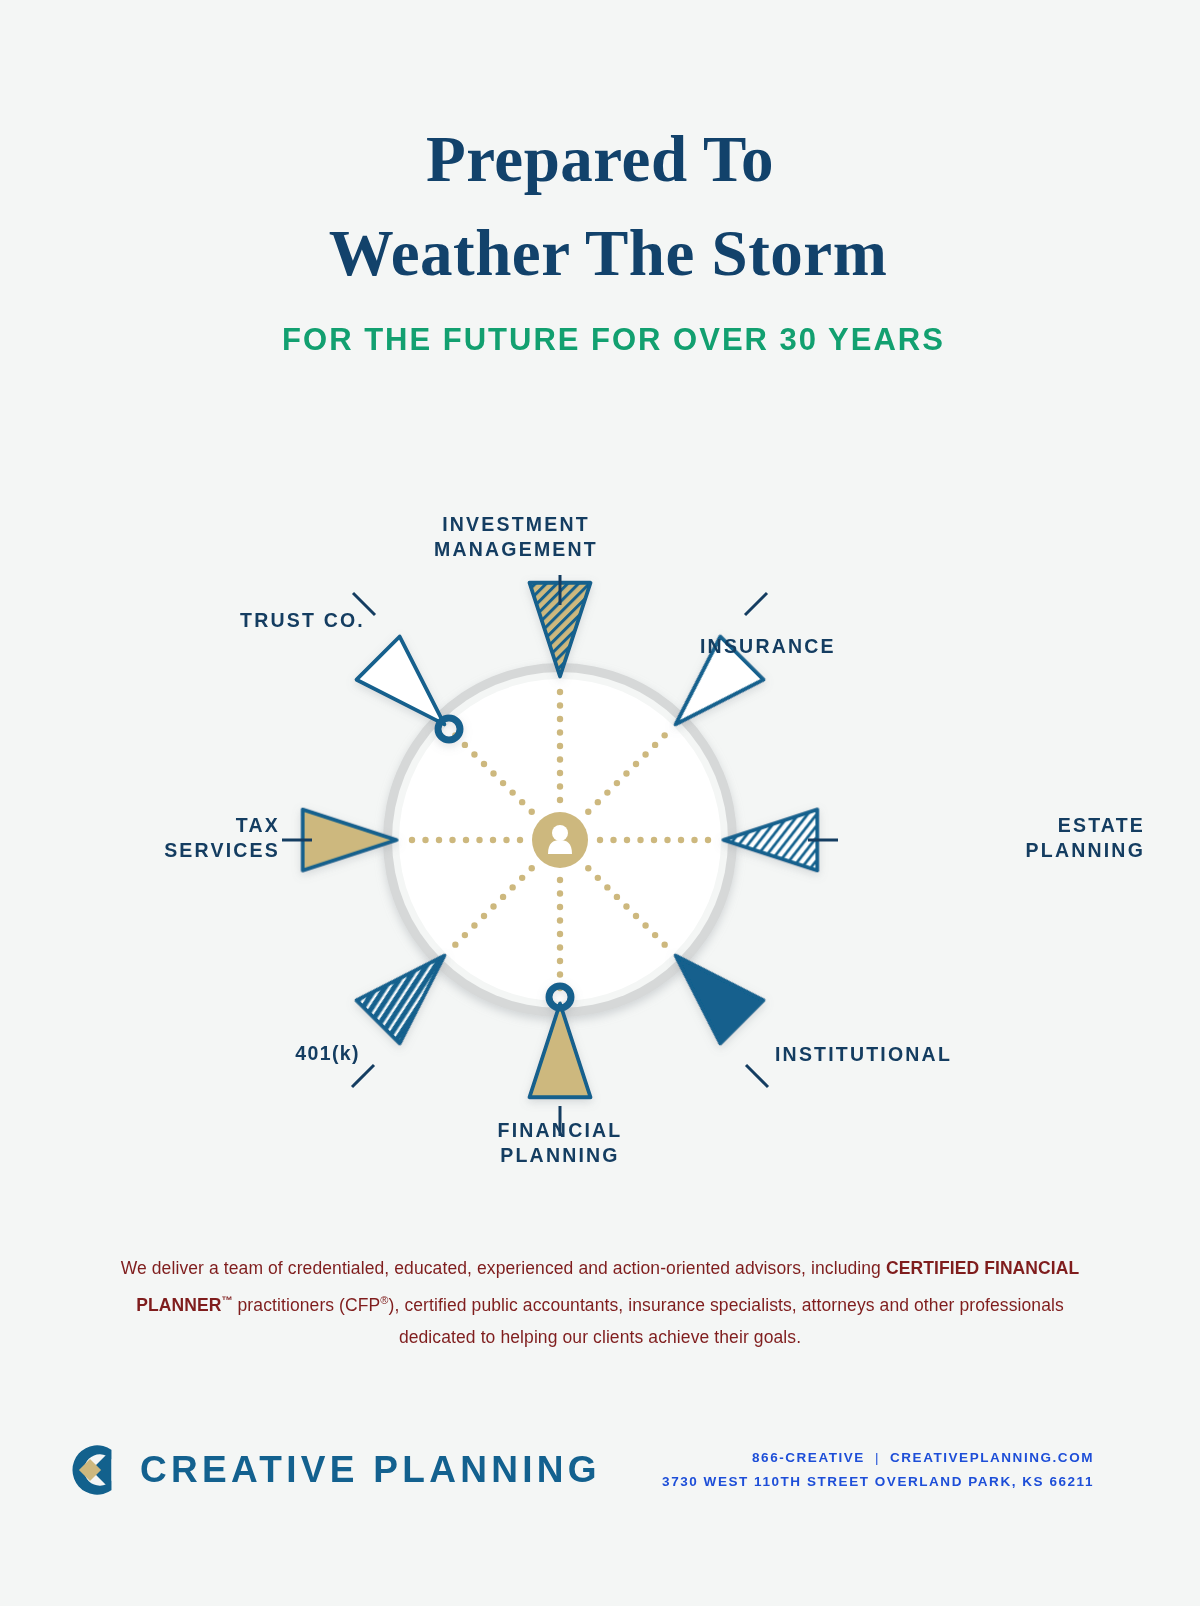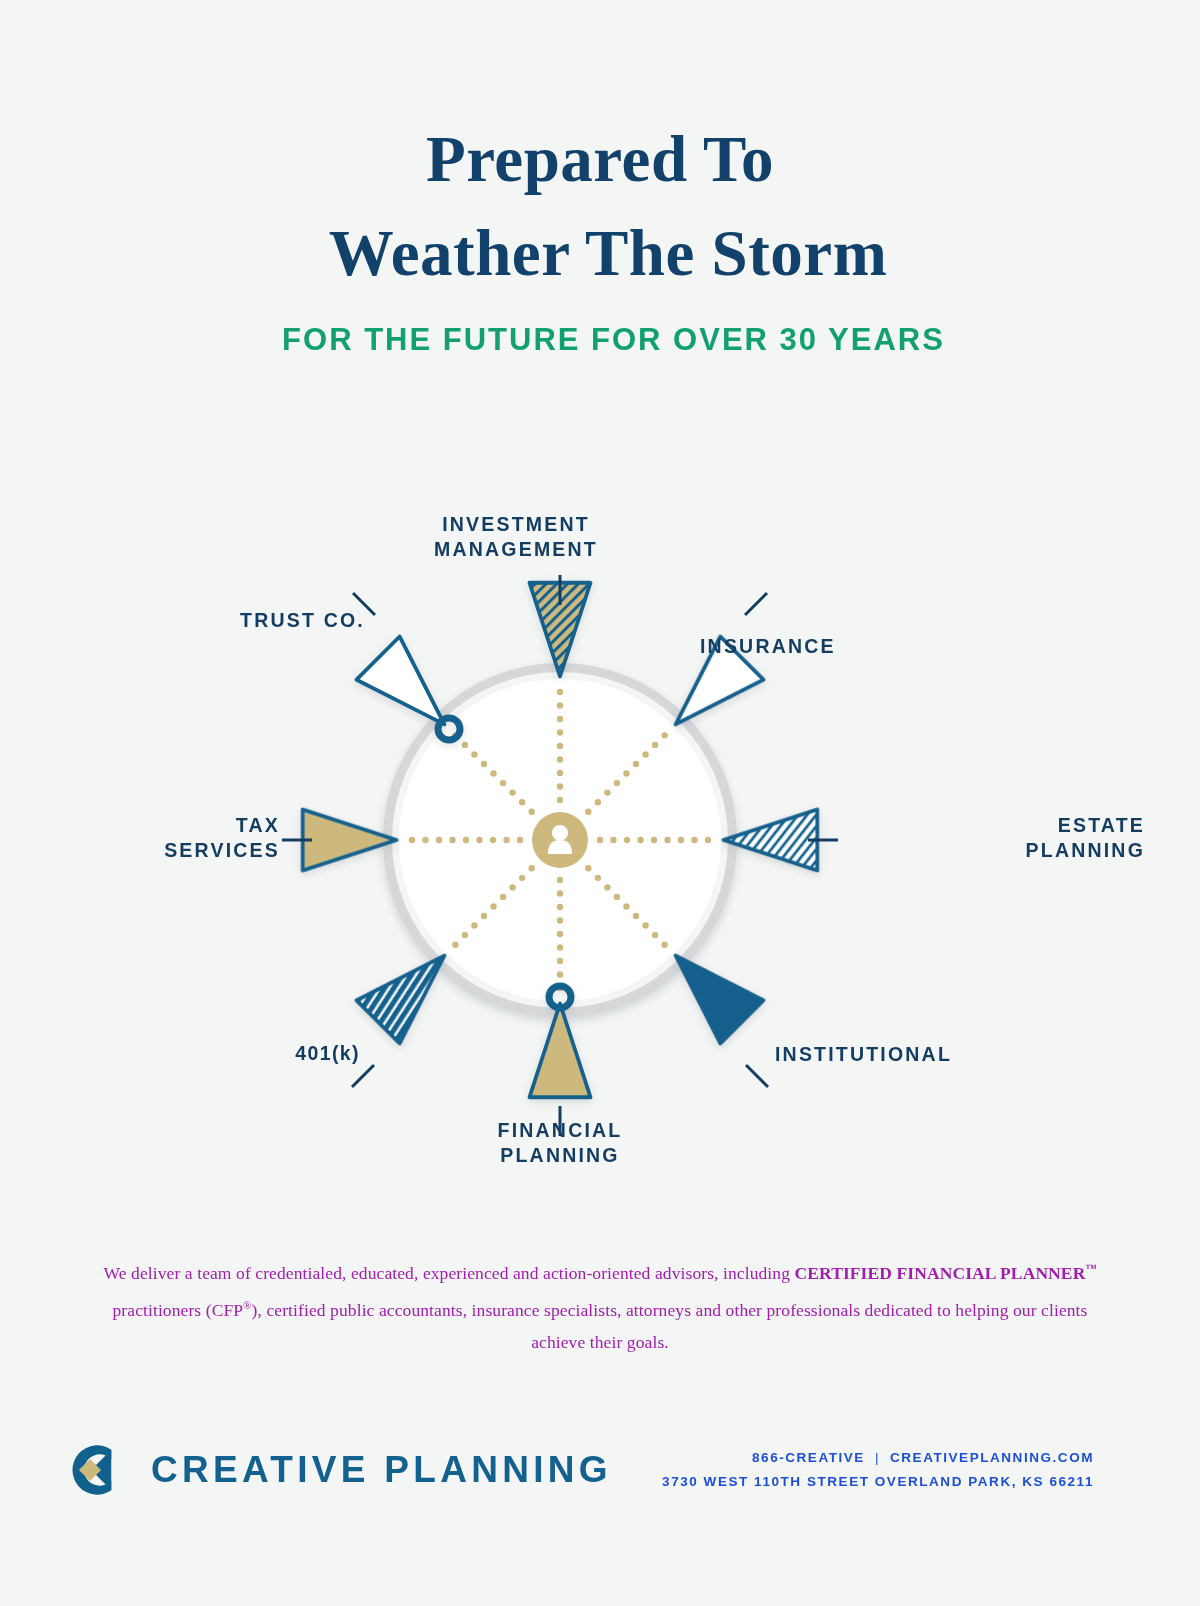--- a/index.html
+++ b/index.html
@@ -75,44 +75,44 @@
   .lbl-tax      { left: 60px;  top: 813px;  width: 220px; text-align: right; }
   .lbl-trust    { left: 60px;  top: 608px;  width: 305px; text-align: right; }
 
   
   .body-copy {
     position: absolute;
     left: 100px;
     top: 1252px;
     width: 1000px;
     text-align: center;
-    color: #a21caf;
+    color: #7f1d1d;
     font-size: 17.5px;
     line-height: 32px;
-    font-family: Liberation Serif, serif;
+    font-family: Liberation Sans, sans-serif;
     letter-spacing: 0.1px;
   }
   .body-copy .bold { font-weight: bold; }
   .sup { font-size: 11px; vertical-align: super; }
 
   
   .footer {
     position: absolute;
     left: 0;
     top: 1430px;
     width: 1200px;
     height: 120px;
   }
   .logo-wrap {
     position: absolute;
     left: 62px;
     top: 12px;
     display: flex;
     align-items: center;
-    gap: 33px;
+    gap: 22px;
   }
   .logo-mark { width: 56px; height: 56px; display: block; }
   .logo-text {
     font-size: 37px;
     font-weight: bold;
     letter-spacing: 4.3px;
     color: #13618f;
   }
   .contact {
     position: absolute;

